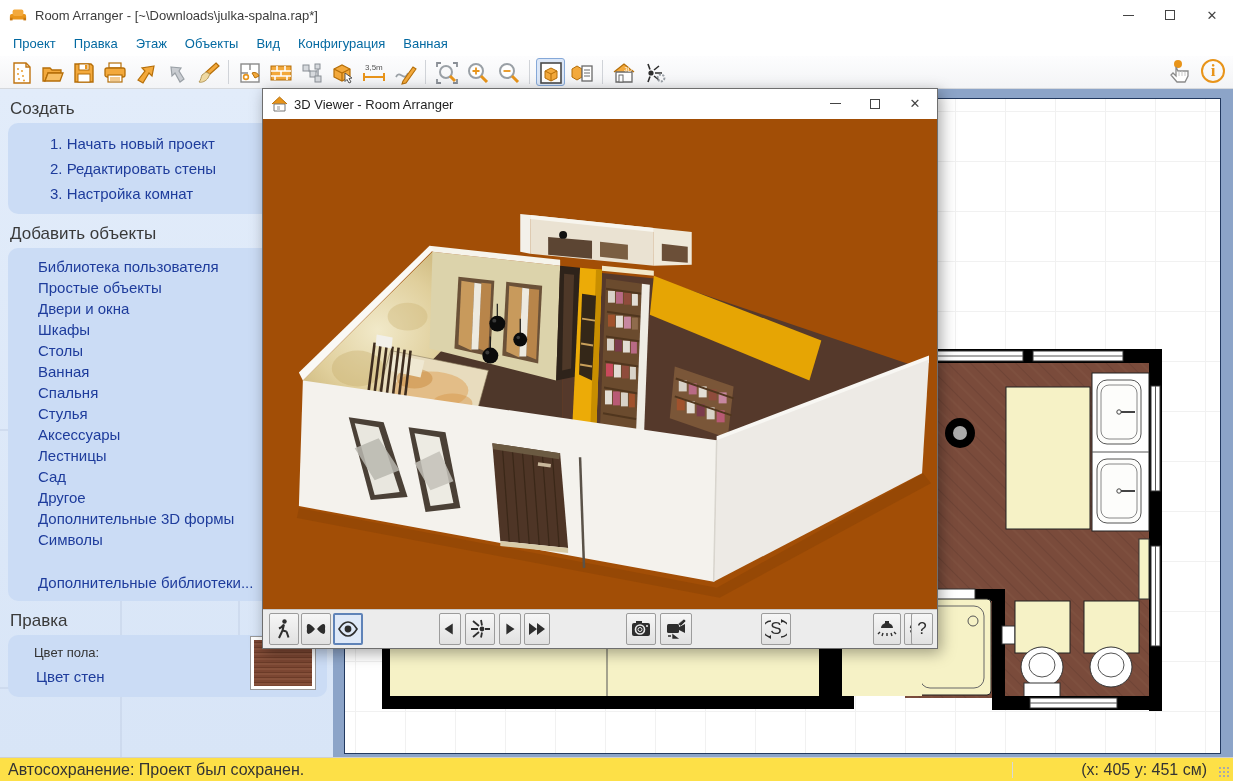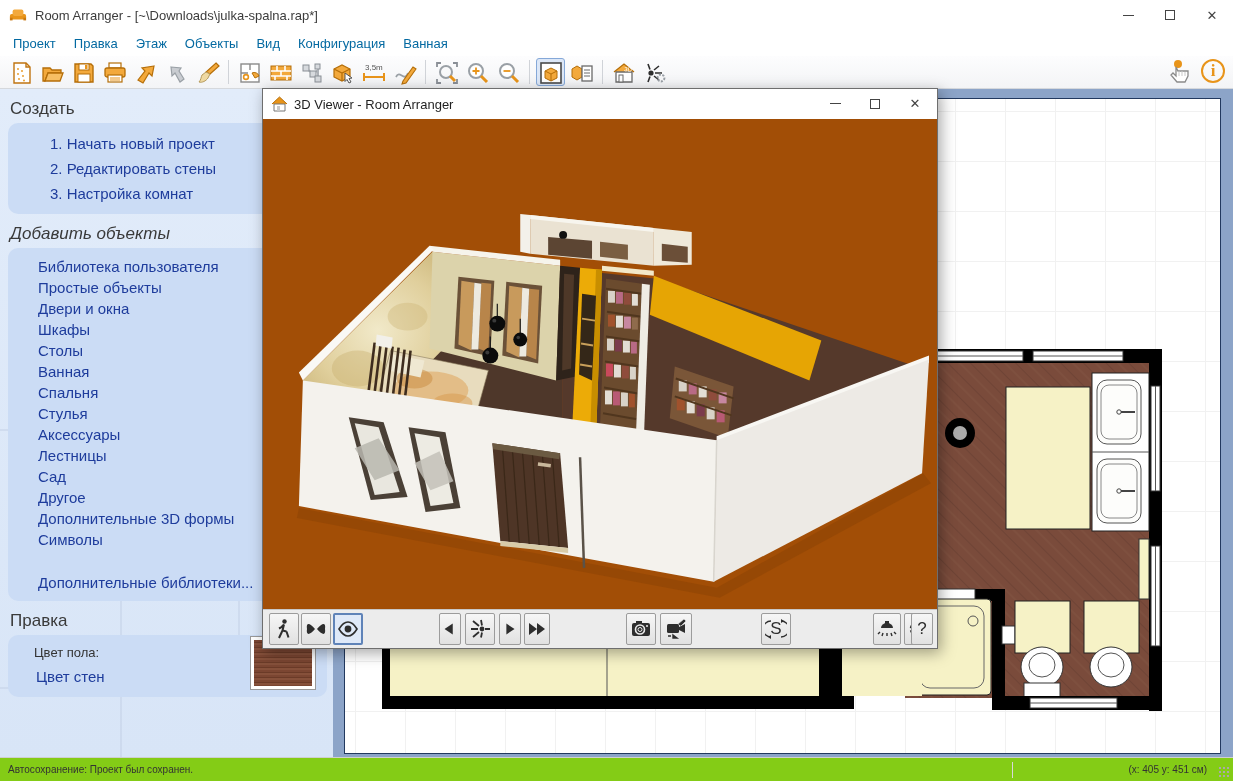--- a/index.html
+++ b/index.html
@@ -40,21 +40,21 @@
   
   .sidebar { position:absolute; left:0; top:89px; width:333px; height:668px;
     background:linear-gradient(180deg,#E2ECFA,#D8E5F7); overflow:hidden; }
   .deco-outline { position:absolute; border:2px solid #C5D2E8; border-radius:30px; opacity:.55; }
   .sb-header { font-size:17px; color:#3A3A3A; margin:10px 0 4px 10px; position:relative; }
   .sb-panel { background:#CBDCF5; border-radius:10px; margin:2px 6px 8px 8px; padding:8px 0 8px 12px; position:relative; }
   .sb-link { display:block; font-size:15px; color:#1E3C9C; text-decoration:none; cursor:pointer; }
   .steps .sb-link { padding:4px 0 4px 30px; }
   .objects .sb-link { padding:3px 0 3px 18px; line-height:15px; }
   .more-link { margin-top:22px; }
-  .hdr-add { display:inline-block;font-style:italic; }
+  .hdr-add { display:inline-block; }
   .filter-icon { position:absolute; right:18px; top:8px; }
   .edit-panel { height:62px; }
   .floor-label { font-size:13px; color:#333; margin:2px 0 8px 14px; }
   .wall-link { padding-left:16px; }
   .swatch { position:absolute; right:12px; top:2px; width:64px; height:52px;
     border:3px solid #FFFFFF; outline:1px solid #9A9A9A;
     background:repeating-linear-gradient(180deg,#7B4632 0 2px,#6B3B28 2px 3px,#86513B 3px 5px); }
 
   
   .canvas-frame { position:absolute; left:333px; top:89px; width:900px; height:668px;
@@ -74,22 +74,22 @@
   .v-viewport { position:relative; width:674px; height:490px; background:#A24E06; }
   .v-toolbar { height:39px; background:#ECECEC; border-top:1px solid #C8C8C8;
     display:flex; align-items:center; position:relative; }
   .vt-btn { height:32px; background:linear-gradient(#F6F6F6,#E1E1E1); border:1px solid #9C9C9C;
     border-radius:2px; display:flex; align-items:center; justify-content:center; position:absolute; top:3px; }
   .vt-btn svg { width:22px; height:22px; }
   .vt-btn.selected { background:#DFE9F8; border:2px solid #5F83B8; }
   .vt-label { font-size:17px; color:#2E2E2E; }
 
   
-  .statusbar { position:absolute; left:0; bottom:0; right:0; height:24px; background:#84cc16;
-    border-top:1px solid #CFCFCF; display:flex; align-items:center; font-size:10px; color:#333; }
+  .statusbar { position:absolute; left:0; bottom:0; right:0; height:24px; background:#fde047;
+    border-top:1px solid #CFCFCF; display:flex; align-items:center; font-size:16px; color:#333; }
   .status-left { margin-left:8px; }
   .status-right { position:absolute; right:26px; }
   .status-div { position:absolute; right:220px; width:1px; height:16px; background:#D8D8D8; }
   .grip { position:absolute; right:3px; bottom:3px; width:12px; height:12px;
     background-image:radial-gradient(circle,#AAA 1.2px,transparent 1.3px); background-size:4px 4px; }
 </style>
 </head>
 <body>
 
 <div class="app">

